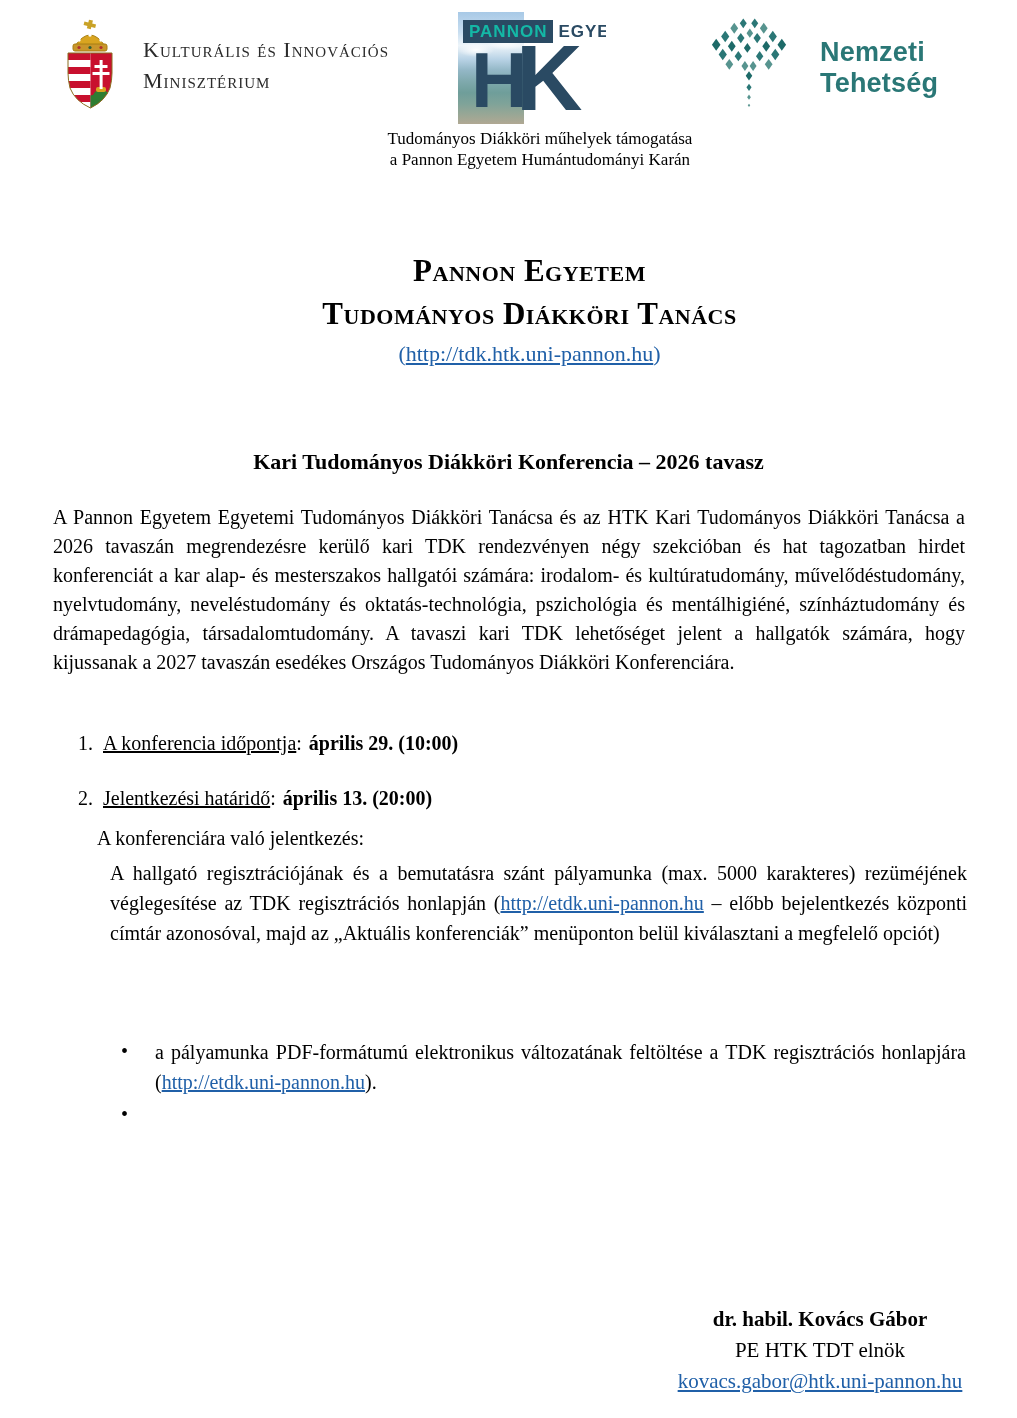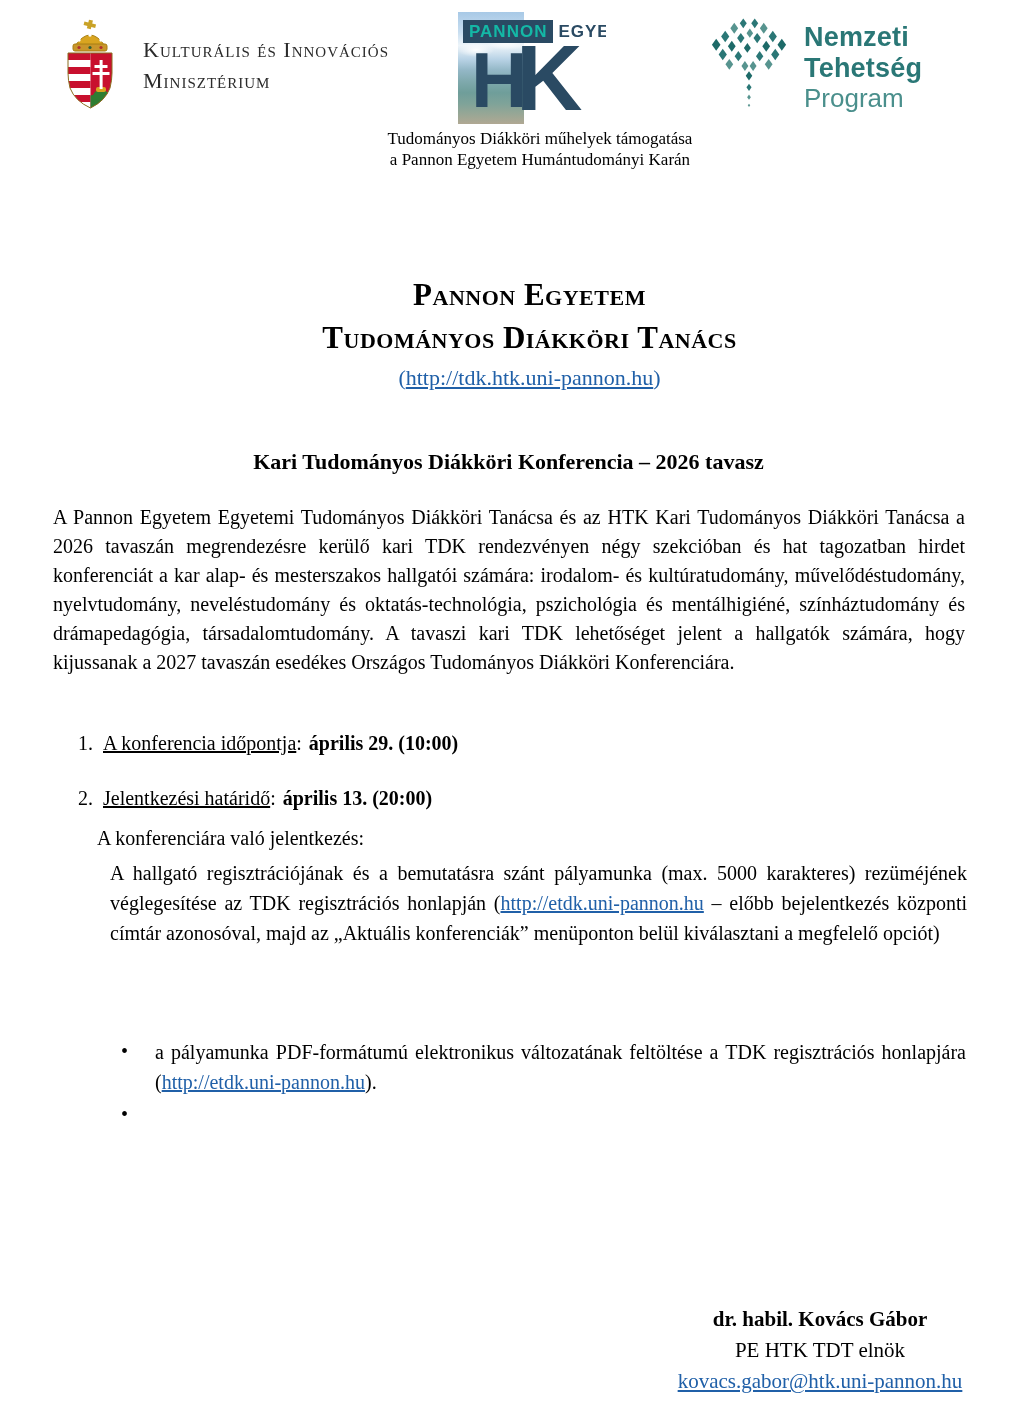--- a/index.html
+++ b/index.html
@@ -23,31 +23,31 @@
       radial-gradient(ellipse 26px 10px at 18px 38px, rgba(255,255,255,.95), rgba(255,255,255,0) 70%),
       radial-gradient(ellipse 30px 12px at 48px 30px, rgba(255,255,255,.9), rgba(255,255,255,0) 70%),
       linear-gradient(180deg,#a8c9e6 0%, #c8def0 18%, #eef5fa 30%, #b9d3e6 42%, #93b7c6 52%, #7fa9ad 62%, #6f9e9a 72%, #7fa399 82%, #9aa795 92%, #b0a893 100%);
   }
   .hk-band { position:absolute; top:8px; left:5px; display:flex; font-family:"Liberation Sans", sans-serif; font-weight:bold; height:23px; }
   .hk-band-left  { background:#2a4a63; color:#14b8a6;     font-size:17px; letter-spacing:1px; padding:0 6px; display:flex; align-items:center; }
   .hk-band-right { background:#fff;    color:#2a4a63;  font-size:17px; letter-spacing:1px; padding:0 5px; display:flex; align-items:center; }
   .hk-h { position:absolute; left:13px; top:29px; font-family:"Liberation Sans", sans-serif; font-weight:bold; font-size:78px; line-height:1; color:#2a4a63; }
   .hk-k { position:absolute; left:58px; top:20px; font-family:"Liberation Sans", sans-serif; font-weight:bold; font-size:92px; line-height:1; color:#2a4a63; }
 
-  .ntp { position:absolute; left:708px; top:14px; display:flex; align-items:center; gap:14px; }
+  .ntp { position:absolute; left:708px; top:14px; display:flex; align-items:center; gap:30px; }
   .ntp-text { font-family:"Liberation Sans", sans-serif; line-height:1.15; }
   .ntp-line1 { font-size:27px; font-weight:bold; color:#2a7776; letter-spacing:.2px; }
   .ntp-line2 { font-size:26px; font-weight:normal; color:#4a8f8c; }
 
   .caption { position:absolute; left:360px; top:128px; width:360px; text-align:center; line-height:1.25; }
   .caption-code { font-size:19px; }
   .caption-line { font-size:17px; }
 
   
-  .title-block { position:absolute; top:274px; left:0; width:100%; text-align:center;padding-left:42px; }
+  .title-block { position:absolute; top:250px; left:0; width:100%; text-align:center;padding-left:42px; }
   .title-line { font-size:31px; font-weight:bold; font-variant:small-caps; line-height:1.38; letter-spacing:.5px; }
   .title-url { font-size:22px; margin-top:5px; color:#2060a8; }
   a.doclink, .title-url a { color:#2060a8; text-decoration:underline; cursor:pointer; }
 
   .subtitle { position:absolute; top:449px; left:0; width:100%; text-align:center; font-size:22px; font-weight:bold; }
 
   
   .intro { position:absolute; top:503px; left:53px; width:912px; font-size:20px; line-height:1.45; text-align:justify; }
 
   .list-item { position:absolute; left:78px; font-size:20px; }
@@ -167,21 +167,20 @@
 
           <use href="#dmd" transform="translate(50,72) scale(.8)" fill="#1d6a68"></use>
           <use href="#dmd" transform="translate(50,86) scale(.62)" fill="#2a7776"></use>
           <use href="#dmd" transform="translate(50,98) scale(.45)" fill="#57948f"></use>
           <use href="#dmd" transform="translate(50,108) scale(.3)" fill="#57948f"></use>
         </g>
       </svg>
     </span>
     <div class="ntp-text">
       <div class="ntp-line1">Nemzeti Tehetség</div>
-      <div class="ntp-line2">Program</div>
     </div>
   </div>
 
   <div class="caption">
     <div class="caption-line">Tudományos Diákköri műhelyek támogatása</div>
     <div class="caption-line">a Pannon Egyetem Humántudományi Karán</div>
   </div>
 
   <div class="title-block">
     <div class="title-line">Pannon Egyetem</div>

